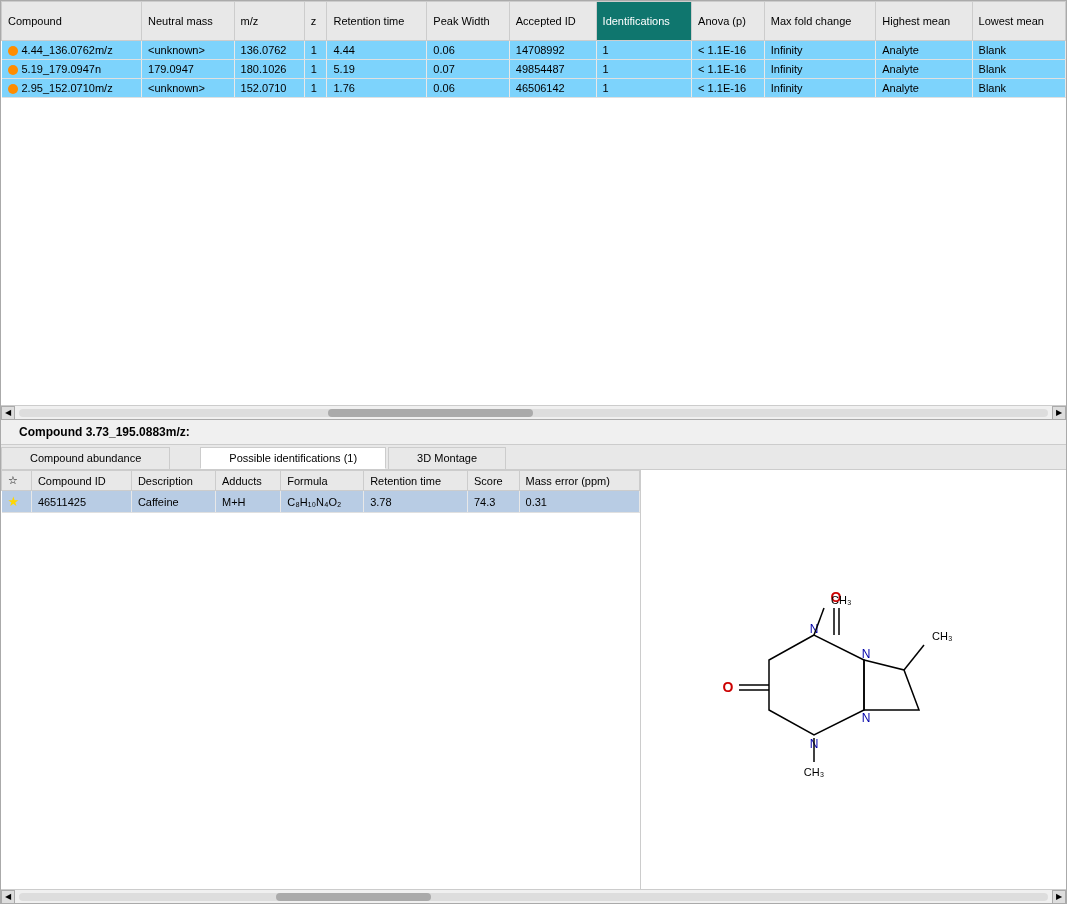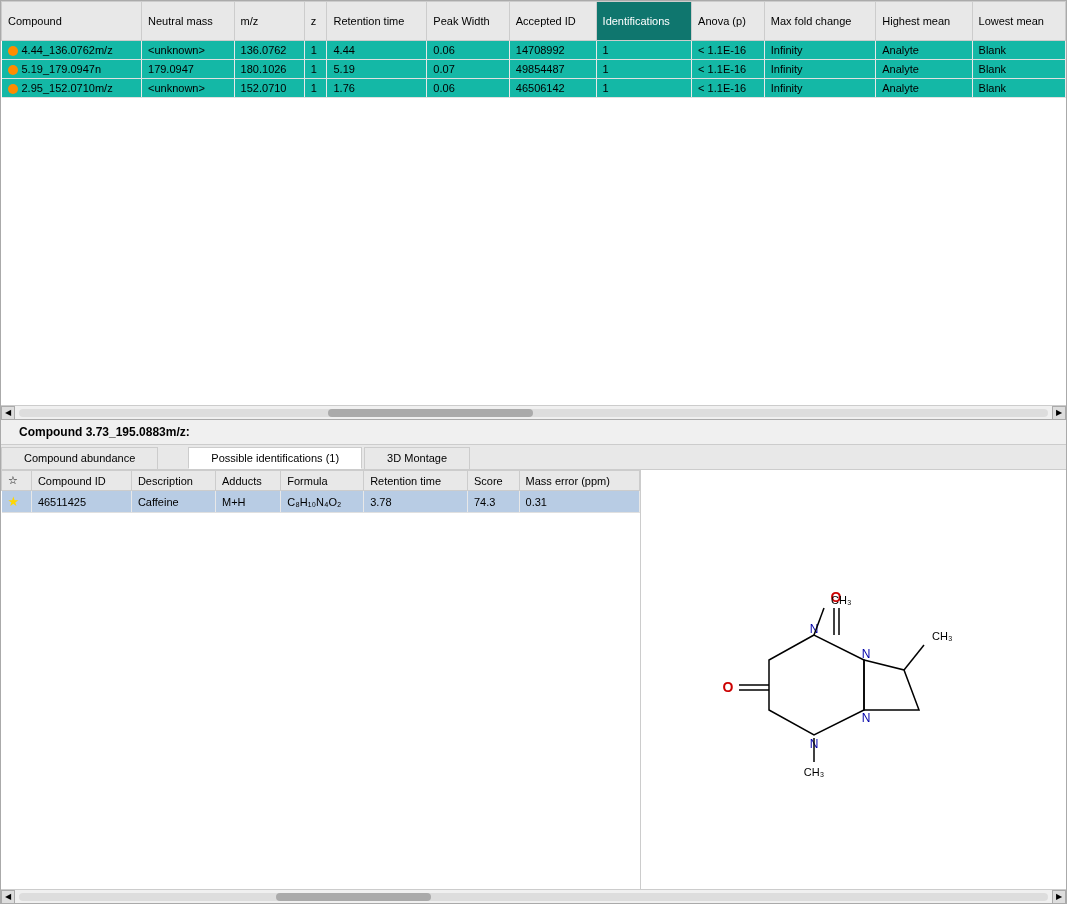--- a/index.html
+++ b/index.html
@@ -42,21 +42,21 @@
       font-weight: normal;
       white-space: nowrap;
       color: #000;
     }
     .data-table thead th.highlighted {
       background: #0f766e;
       color: #fff;
       margin-left: 16px;
     }
     .data-table tbody tr {
-      background: #14b8a6;
+      background: #7dd3fc;
     }
     .data-table tbody tr.selected {
       background: #b8cce4;
     }
     .data-table tbody td {
       border-bottom: 1px solid #e0e0e0;
       border-right: 1px solid #e8e8e8;
       padding: 3px 6px;
       white-space: nowrap;
     }
@@ -126,21 +126,21 @@
       padding: 5px 18px;
       background: #f0f0f0;
       border-bottom: 1px solid #ccc;
     }
     .tabs-bar {
       display: flex;
       background: #e8e8e8;
       border-bottom: 1px solid #ccc;
     }
     .tab {
-      padding: 4px 22px;
+      padding: 4px 28px;
       border: 1px solid #ccc;
       border-bottom: none;
       background: #e8e8e8;
       cursor: pointer;
       font-size: 11px;
       margin-right: 2px;
       margin-top: 2px;
     }
     .tab.active {
       background: #fff;

